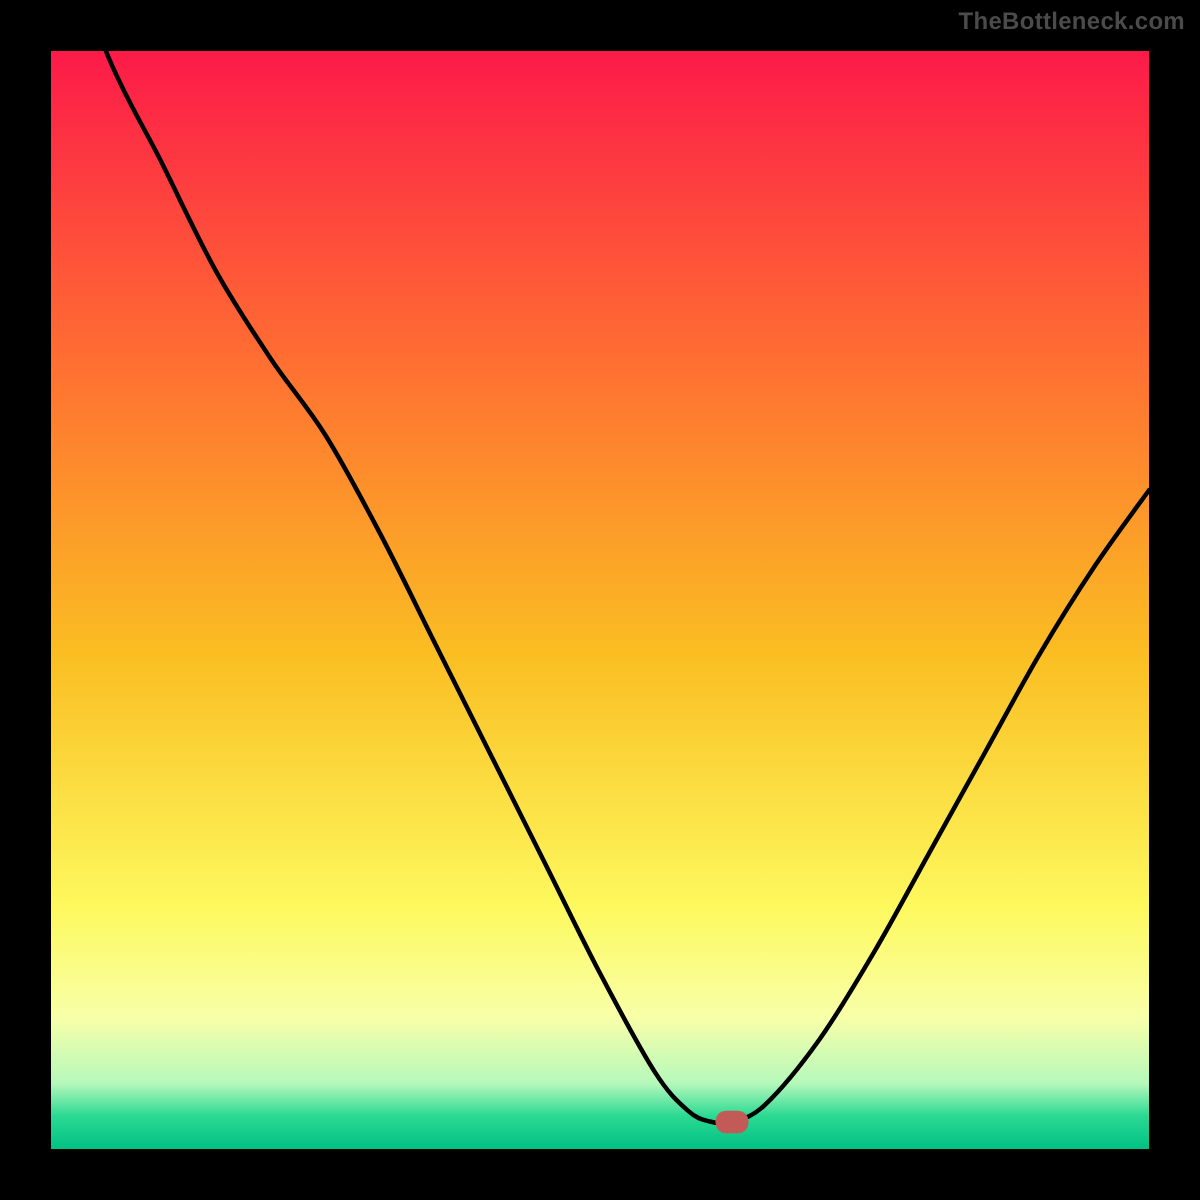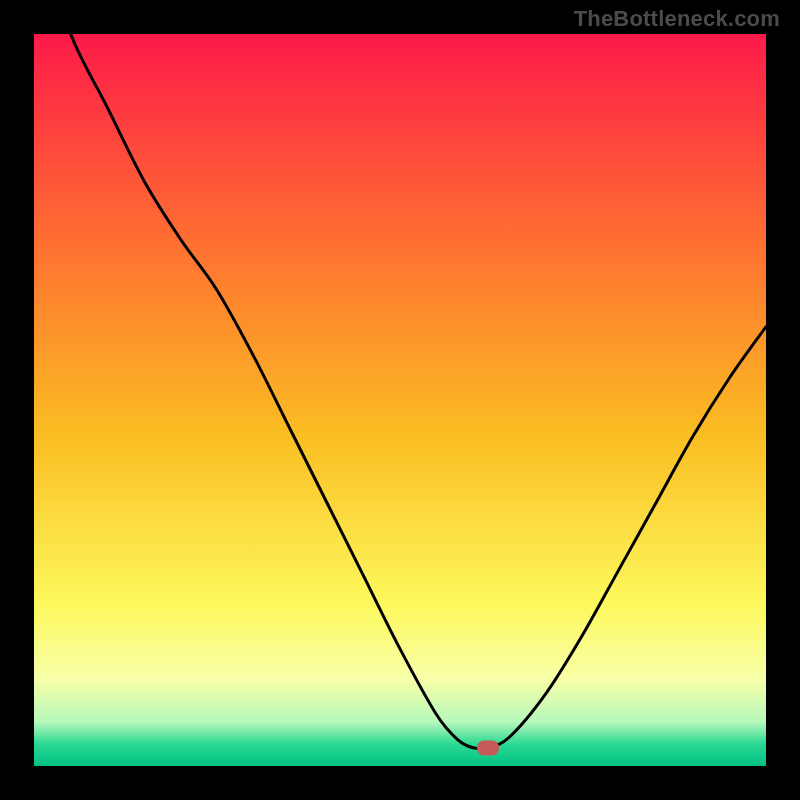--- a/index.html
+++ b/index.html
@@ -20,23 +20,23 @@
     position: absolute;
     left: 34px;
     top: 34px;
     width: 732px;
     height: 732px;
     overflow: hidden;
   }
   .watermark {
     position: absolute;
     top: 6px;
-    right: 20px;
+    right: 10px;
     color: #4b4b4b;
-    font-size: 22px;
+    font-size: 16px;
     font-weight: 600;
     letter-spacing: 0.2px;
     user-select: none;
     margin-left: 44px;
   }
   .marker {
     position: absolute;
     width: 22px;
     height: 15px;
     border-radius: 7px;

